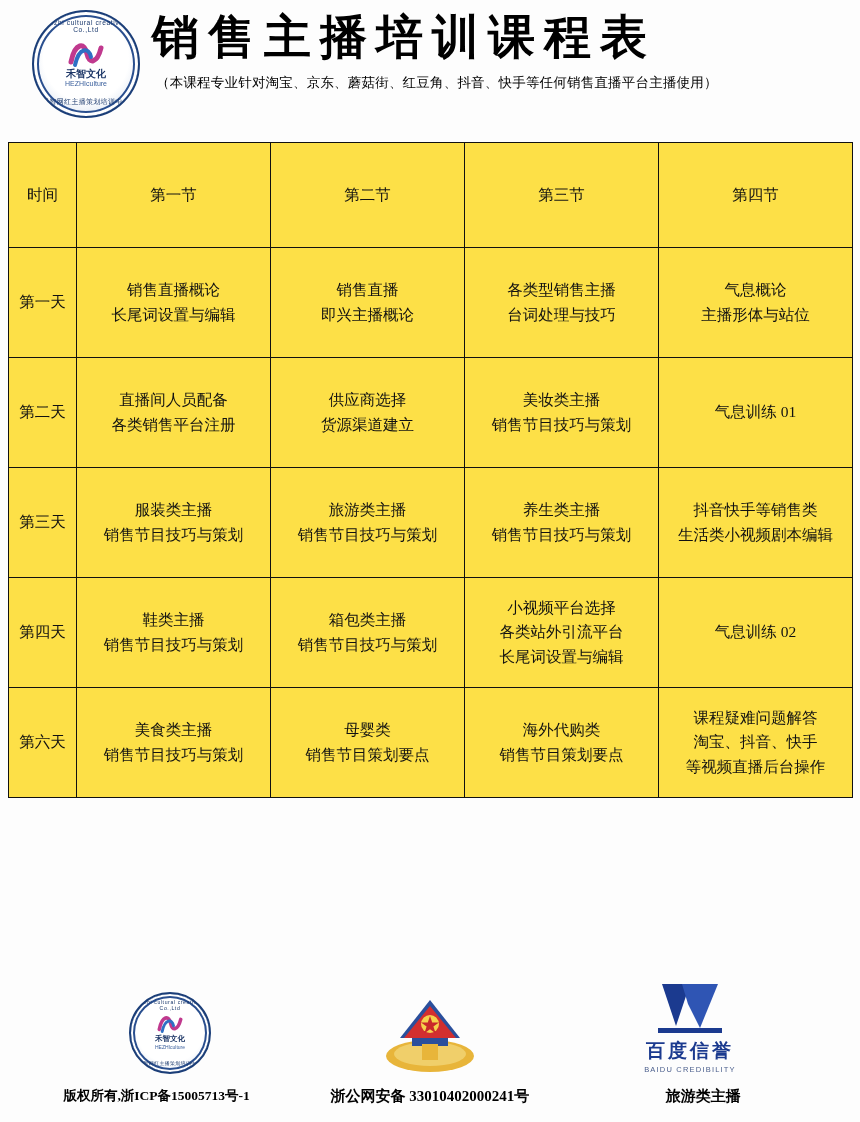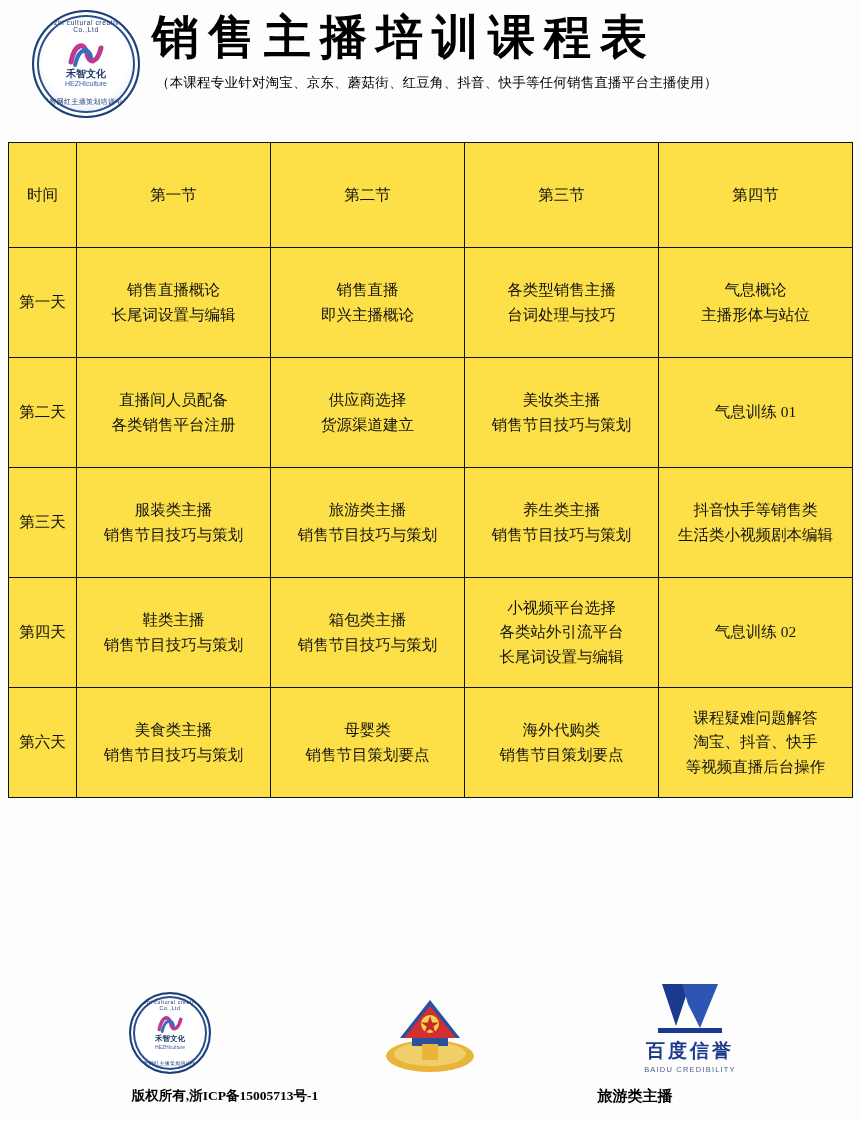--- a/index.html
+++ b/index.html
@@ -423,17 +423,18 @@
             <rect x="16" y="50" width="64" height="5" fill="#1b3a8f"></rect>
           </svg>
         </div>
         <div class="baidu-text-cn">百度信誉</div>
         <div class="baidu-text-en">BAIDU CREDIBILITY</div>
       </div>
     </div>
 
     <div class="footer-bottom">
       <div class="footer-item small">版权所有,浙ICP备15005713号-1</div>
+      <div class="footer-item">浙公网安备 33010402000241号</div>
       <div class="footer-item">旅游类主播</div>
     </div>
   </div>
 
 </div>
 
 </body></html>

